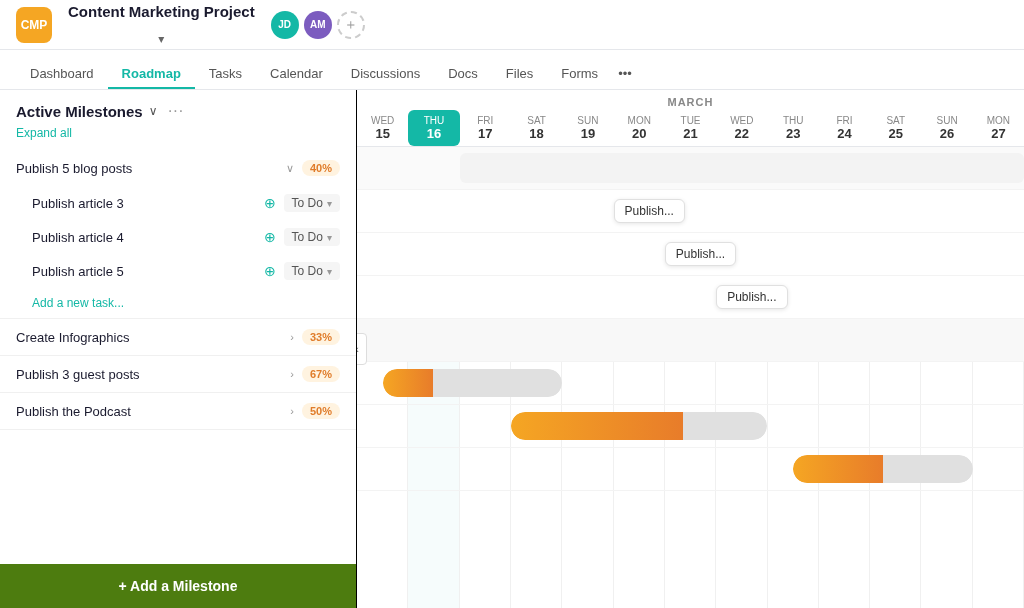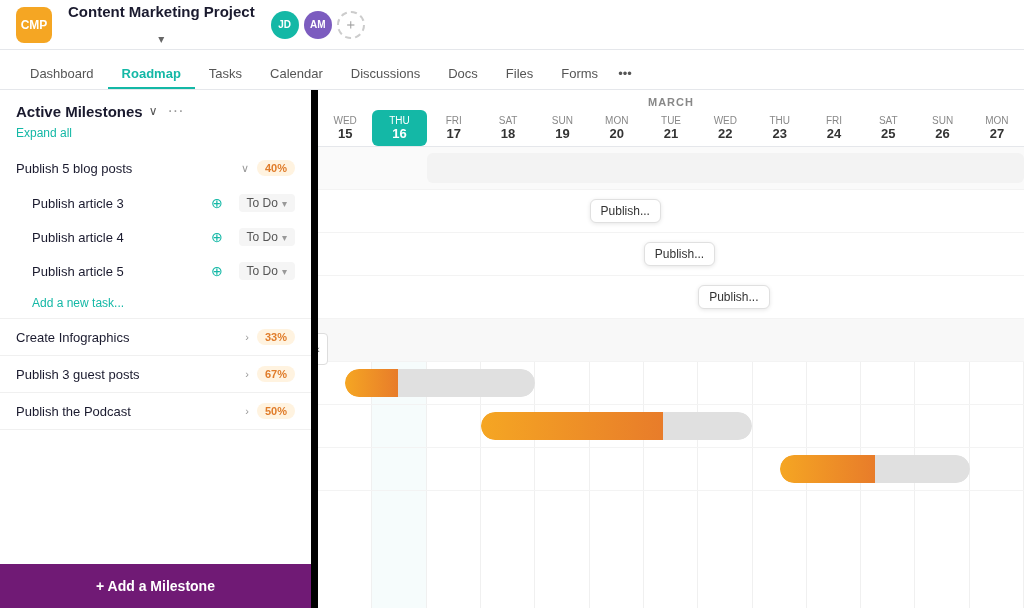--- a/index.html
+++ b/index.html
@@ -20,47 +20,47 @@
     .nav-tabs { display: flex; align-items: flex-end; padding: 0 16px; border-bottom: 1px solid #e5e7eb; height: 40px; gap: 0; }
     .nav-tab { padding: 8px 14px; font-size: 13px; color: #555; cursor: pointer; position: relative; white-space: nowrap; }
     .nav-tab.active { color: #14b8a6; font-weight: 600; margin-top: 17px; }
     .nav-tab.active::after { content: ''; position: absolute; bottom: 0; left: 0; right: 0; height: 2px; background: #14b8a6; }
     .nav-tab-more { color: #555; cursor: pointer; padding: 8px 6px; }
 
     
     .main { display: flex; height: calc(608px - 90px); }
 
     
-    .sidebar { width: 318px; flex-shrink: 0; border-right: 7px solid #000000; display: flex; flex-direction: column; overflow: hidden; }
+    .sidebar { width: 357px; flex-shrink: 0; border-right: 1px solid #000000; display: flex; flex-direction: column; overflow: hidden; }
     .sidebar-content { flex: 1; overflow-y: auto; }
 
     
     .milestones-header { display: flex; align-items: center; padding: 12px 16px 4px; gap: 6px; }
     .milestones-title { font-weight: 700; font-size: 15px; color: #1a1a2e; }
     .milestones-chevron { color: #555; font-size: 12px; }
     .milestones-dots { color: #999; font-size: 16px; margin-left: 4px; cursor: pointer; }
     .expand-all { color: #14b8a6; font-size: 12px; padding: 2px 16px 10px; cursor: pointer; }
 
     
     .milestone-group { border-bottom: 1px solid #f0f0f0; }
     .milestone-row { display: flex; align-items: center; padding: 10px 16px; gap: 8px; cursor: pointer; }
     .milestone-name { flex: 1; font-size: 13px; color: #1a1a2e; font-weight: 500; }
     .milestone-arrow { color: #999; font-size: 11px; }
     .progress-badge { background: #fff3e0; color: #e07c2a; font-size: 11px; font-weight: 600; padding: 2px 8px; border-radius: 10px; }
 
     
-    .task-row { display: flex; align-items: center; padding: 8px 16px 8px 32px; gap: 16px; cursor: pointer; }
+    .task-row { display: flex; align-items: center; padding: 8px 16px 8px 32px; gap: 8px; cursor: pointer; }
     .task-name { flex: 1; font-size: 13px; color: #1a1a2e; }
     .task-assign-icon { color: #14b8a6; font-size: 14px; }
     .task-status { display: flex; align-items: center; gap: 4px; font-size: 12px; color: #555; background: #f5f5f5; padding: 2px 8px; border-radius: 4px; }
     .task-status-chevron { font-size: 10px; color: #999; }
     .add-task { padding: 8px 16px 8px 32px; color: #14b8a6; font-size: 12px; cursor: pointer; }
 
     
-    .add-milestone-btn { background: #701a75; color: white; text-align: center; padding: 14px; font-size: 14px; font-weight: 600; cursor: pointer; border: none; width: 100%; margin-top: auto; }
+    .add-milestone-btn { background: #4d7c0f; color: white; text-align: center; padding: 14px; font-size: 14px; font-weight: 600; cursor: pointer; border: none; width: 100%; margin-top: auto; }
     .month-label { text-align: center; font-size: 11px; font-weight: 600; color: #888; padding: 6px 0 2px; letter-spacing: 1px; }
 
     
     .bar-container { position: absolute; height: 28px; border-radius: 14px; display: flex; align-items: center; overflow: hidden; }
     .bar-filled { height: 100%; background: linear-gradient(90deg, #f5a623, #e87c2a); border-radius: 14px 0 0 14px; }
     .bar-empty { height: 100%; background: #e0e0e0; border-radius: 0 14px 14px 0; }
 
     
     .task-label-box { position: absolute; background: white; border: 1px solid #e0e0e0; border-radius: 6px; padding: 4px 10px; font-size: 12px; color: #333; white-space: nowrap; box-shadow: 0 1px 4px rgba(0,0,0,0.1); }
 

